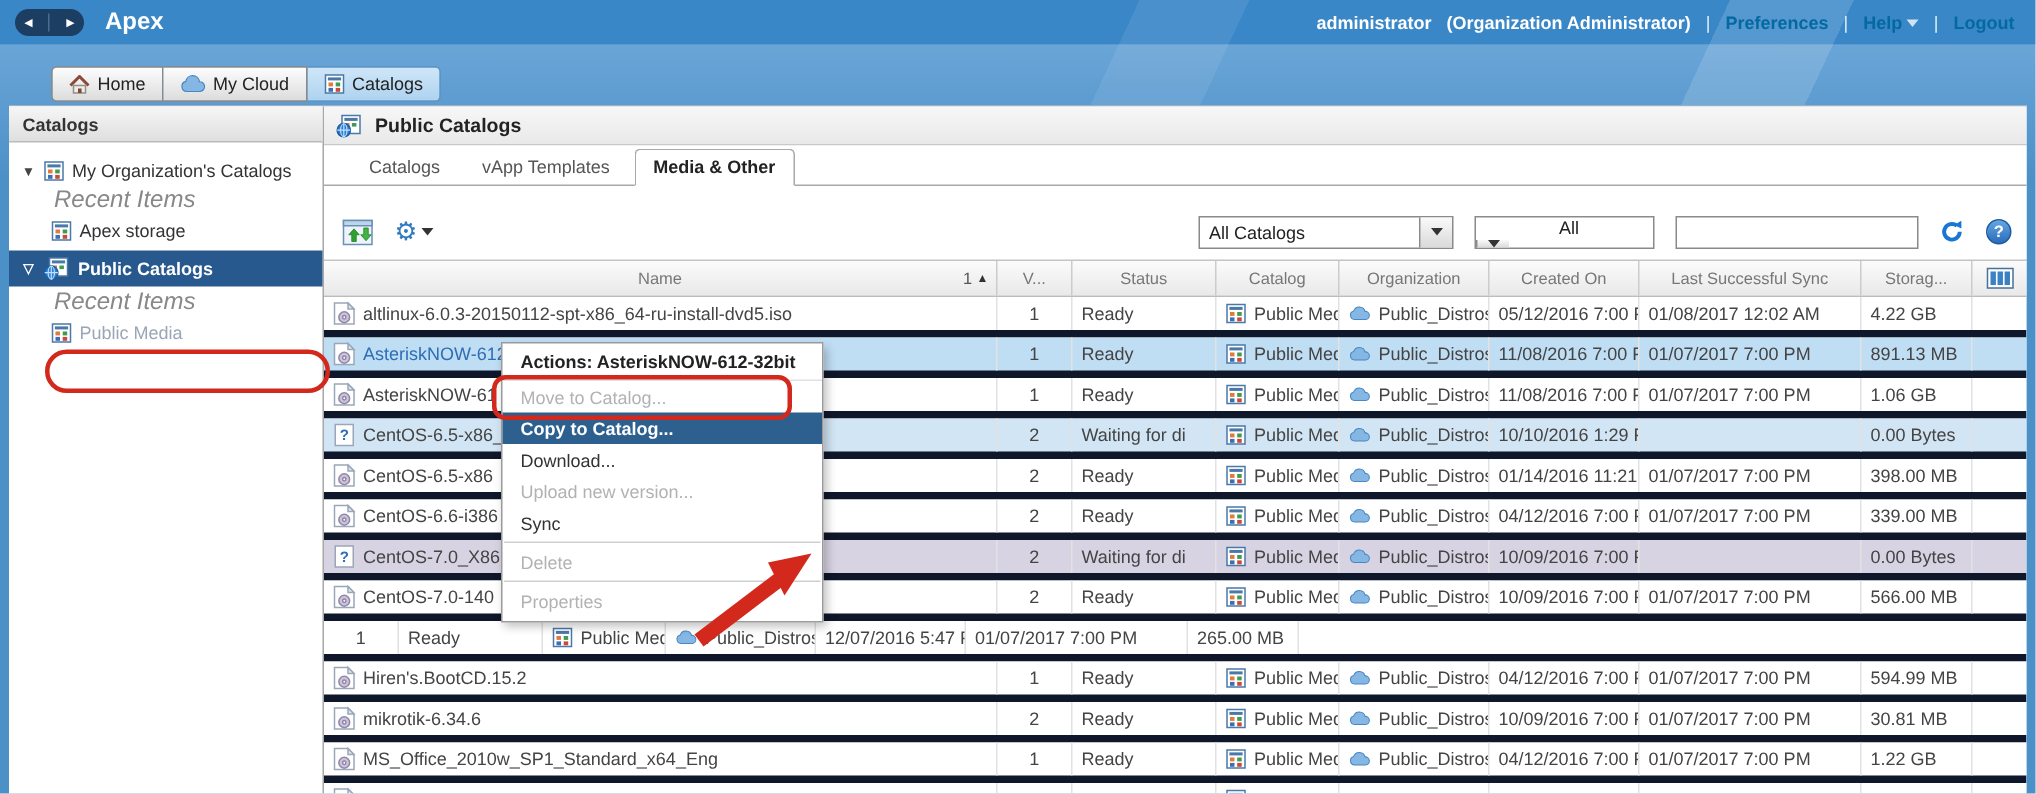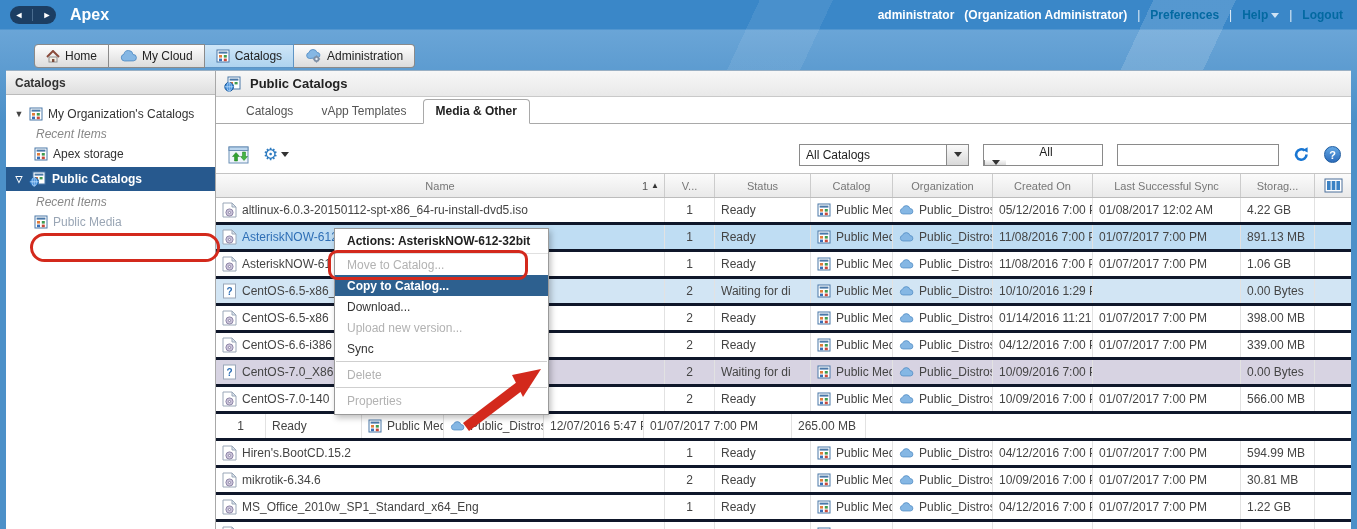--- a/index.html
+++ b/index.html
@@ -38,21 +38,21 @@
   .content { position:absolute; top:70px; left:6px; width:1345px; height:459px; background:#fff;
     border-top:1px solid #9ab0c4; display:flex; }
 
   
   .sidebar { width:210px; border-right:1px solid #a8a8a8; background:#fff; position:relative; }
   .side-header { height:24px; background:linear-gradient(180deg,#f6f6f6,#dfdfdf); border-bottom:1px solid #bbb;
     display:flex; align-items:center; padding-left:9px; font-weight:bold; color:#333; }
   .tree { padding-top:8px; }
   .tree-row { height:22px; display:flex; align-items:center; gap:5px; padding-left:8px; color:#333; cursor:pointer; white-space:nowrap; }
   .tree-row .twisty { width:10px; font-size:9px; color:#444; text-align:center; }
-  .tree-row.recent { font-style:italic; color:#888; font-size:12px; padding-left:30px; height:18px; cursor:default; }
+  .tree-row.recent { font-style:italic; color:#888; font-size:16px; padding-left:30px; height:18px; cursor:default; }
   .tree-row.leaf { padding-left:28px; }
   .tree-row.dim { color:#9aa6b5; }
   .tree-row.selected { background:#27598e; color:#fff; font-weight:bold; margin:2px 0; height:24px; }
   .tree-row.selected .twisty { color:#fff; }
 
   
   .main { flex:1; display:flex; flex-direction:column; min-width:0; position:relative; }
   .panel-title { height:26px; background:linear-gradient(180deg,#f7f7f7,#e9e9e9); border-bottom:1px solid #c9c9c9;
     display:flex; align-items:center; gap:8px; padding-left:8px; font-weight:bold; color:#222; font-size:13px; }
   .subtabs { height:27px; border-bottom:1px solid #a9a9a9; display:flex; align-items:flex-end; padding-left:18px; gap:4px; background:#fff; }
@@ -72,21 +72,21 @@
   .searchbox { width:162px; height:22px; border:1px solid #8a8a8a; padding:0 5px; font-size:12px; font-family:"Liberation Sans",sans-serif; }
   .round-help { width:17px; height:17px; border-radius:50%; background:linear-gradient(180deg,#63a7e4,#2c6cbb);
     border:1px solid #1d5a9e; color:#fff; font-weight:bold; font-size:11px; display:flex; align-items:center; justify-content:center; cursor:pointer; }
 
   
   .grid { flex:1; display:flex; flex-direction:column; min-height:0; border-top:1px solid #c4c4c4; }
   .ghead { height:24px; display:flex; background:linear-gradient(180deg,#fbfbfb,#e9e9e9); border-bottom:1px solid #bcbcbc;
     color:#777; font-size:11px; flex:none; }
   .ghead .hc { display:flex; align-items:center; justify-content:center; border-right:1px solid #cccccc; position:relative; white-space:nowrap; overflow:hidden; }
   .gbody { flex:1; overflow:hidden; }
-  .grow { height:27px; display:flex; border-bottom:3px solid #0f172a; background:#fff; color:#444; }
+  .grow { height:27px; display:flex; border-bottom:5px solid #0f172a; background:#fff; color:#444; }
   .grow .c { display:flex; align-items:center; border-right:1px solid #e2e2e2; padding:0 6px; white-space:nowrap; overflow:hidden; gap:5px; }
   .grow.sel { background:#bfddf3; }
   .grow.waitblue { background:#d2e5f4; }
   .grow.waitpurple { background:#d7d3e2; }
   .grow.sel .name-text { color:#2e6eb5; }
   .col-name { flex:1; min-width:0; }
   .col-ver { width:50px; justify-content:center; }
   .col-status { width:96px; }
   .col-cat { width:82px; }
   .col-org { width:100px; }
@@ -165,34 +165,20 @@
         <svg width="14" height="14">
           <rect x="1" y="1" width="12" height="12" fill="#fff" stroke="#4a78a8"></rect>
           <rect x="2.6" y="2.6" width="8.8" height="2" fill="#4a78a8"></rect>
           <rect x="3" y="6" width="3" height="2.6" fill="#e07b39"></rect>
           <rect x="7.8" y="6" width="3" height="2.6" fill="#3f9b4f"></rect>
           <rect x="3" y="9.6" width="3" height="2.6" fill="#3b6fb5"></rect>
           <rect x="7.8" y="9.6" width="3" height="2.6" fill="#c94a3a"></rect>
         </svg>
       </span>
       <span>Catalogs</span>
-    </div>
-    <div class="navtab">
-      <span class="icon">
-        <svg width="17" height="14">
-          <path d="M4.5 9.5 a3 3 0 0 1 -.6-5.9 A4.2 4.2 0 0 1 12 3.5 a2.7 2.7 0 0 1 .9 5.3 z" fill="#85b7e4" stroke="#4a86c0" stroke-width=".8"></path>
-          <circle cx="11.5" cy="10" r="3" fill="#7d8fa5"></circle>
-          <circle cx="11.5" cy="10" r="1.2" fill="#e8eef5"></circle>
-          <rect x="10.9" y="6.4" width="1.2" height="1.6" fill="#7d8fa5"></rect>
-          <rect x="10.9" y="12" width="1.2" height="1.6" fill="#7d8fa5"></rect>
-          <rect x="7.9" y="9.4" width="1.6" height="1.2" fill="#7d8fa5"></rect>
-          <rect x="13.5" y="9.4" width="1.6" height="1.2" fill="#7d8fa5"></rect>
-        </svg>
-      </span>
-      <span>Administration</span>
     </div>
   </div>
 
 <div class="content">
   <div class="sidebar">
     <div class="side-header">Catalogs</div>
     <div class="tree" id="tree">
         <div class="tree-row">
           <span class="twisty">▼</span>
           <span class="icon">

